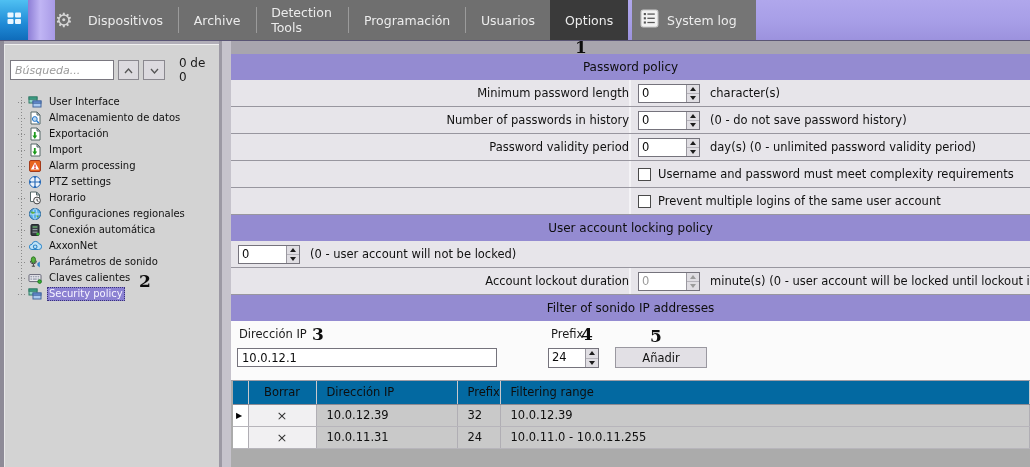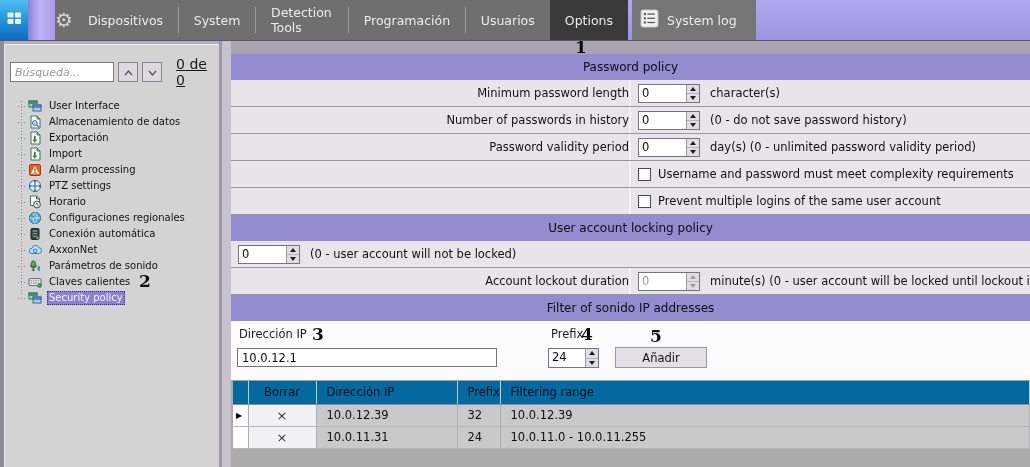--- a/index.html
+++ b/index.html
@@ -34,21 +34,21 @@
   .left-strip { position:absolute; left:0; top:0; width:4px; height:427px; background:#8e8b97; }
   .sidebar { position:absolute; left:4px; top:3px; width:215px; height:424px;
     background:#d3d3d3; border-top:1px solid #f0f0f0; border-left:1px solid #e8e8e8;
     padding:11px 5px 0 5px; }
   .search-row { display:flex; align-items:center; }
   .search-input { width:104px; height:20px; border:1px solid #7a7880; background:#fff;
     font-family:inherit; font-size:11px; font-style:italic; padding:0 4px; color:#333; }
   .search-input::placeholder { color:#9a9a9a; font-style:italic; }
   .nav-btn { width:23px; height:20px; margin-left:4px; background:#dcdadf;
     border:1px solid #8a888f; display:flex; align-items:center; justify-content:center; }
-  .search-counter { margin-left:14px; font-size:14px; color:#1a1a1a;text-decoration:underline; }
+  .search-counter { margin-left:14px; font-size:12px; color:#1a1a1a; }
   .tree { list-style:none; margin-top:10px; position:relative; }
   .tree::before { content:""; position:absolute; left:11px; top:3px; bottom:10px; width:1px;
     background:repeating-linear-gradient(to bottom,#8a8a8a 0 1px,transparent 1px 3px); }
   .tree li { height:16px; display:flex; align-items:center; font-size:10px; color:#111; }
   .tree li::before { content:""; width:7px; height:1px; margin-left:8px; margin-right:3px;
     flex:none; background:repeating-linear-gradient(to right,#8a8a8a 0 1px,transparent 1px 3px); }
   .tree-icon { width:15px; height:14px; flex:none; margin-right:4px; }
   .tree-icon svg { display:block; }
   .tree-label { padding:0 2px; white-space:nowrap; line-height:14px; }
   .tree li.selected .tree-label { background:#8b81d2; color:#f5f3ff;
@@ -133,21 +133,21 @@
         </svg>
     </span>
   </div>
   <div class="accent-strip"></div>
   <div class="tabs-section">
     <div class="gear-cell">⚙</div>
     <div class="tab-sep"></div>
     <span id="tabs-container" style="display:flex; align-items:stretch;">
         <div class="tab">Dispositivos</div>
         <div class="tab-sep"></div>
-        <div class="tab">System</div>
+        <div class="tab">Archive</div>
         <div class="tab-sep"></div>
         <div class="tab">Detection Tools</div>
         <div class="tab-sep"></div>
         <div class="tab">Programación</div>
         <div class="tab-sep"></div>
         <div class="tab">Usuarios</div>
         <div class="tab selected">Options</div>
       </span>
   </div>
   <div class="syslog-section">

